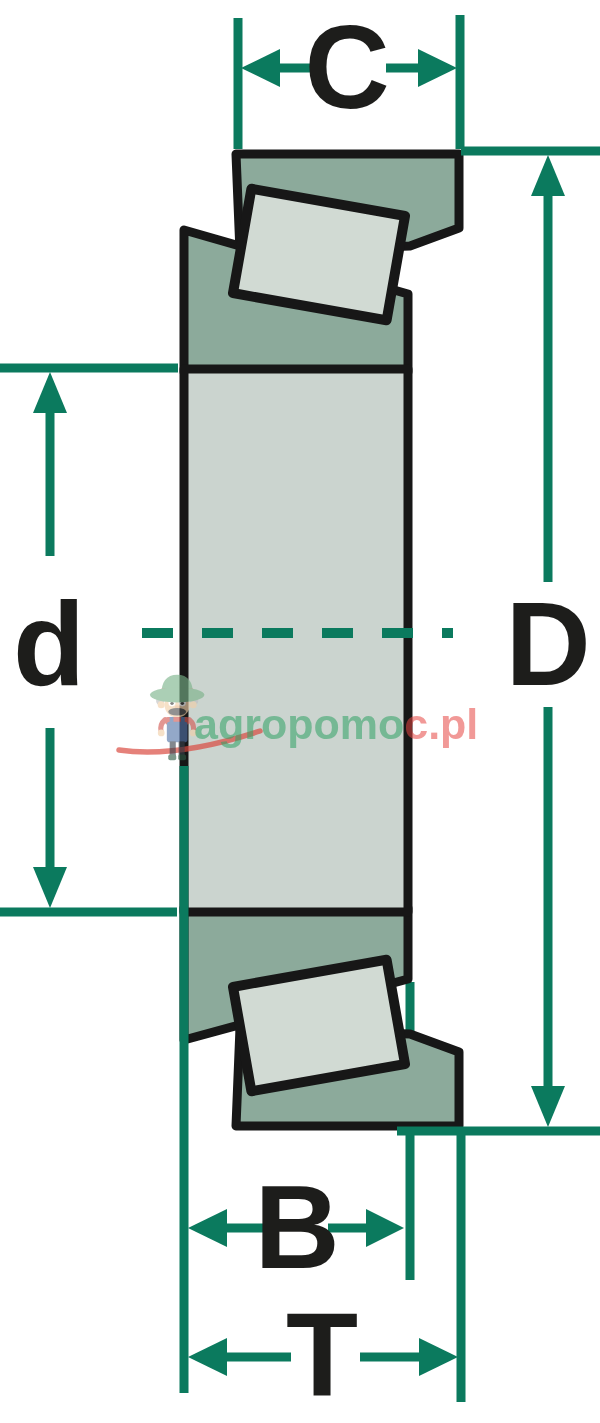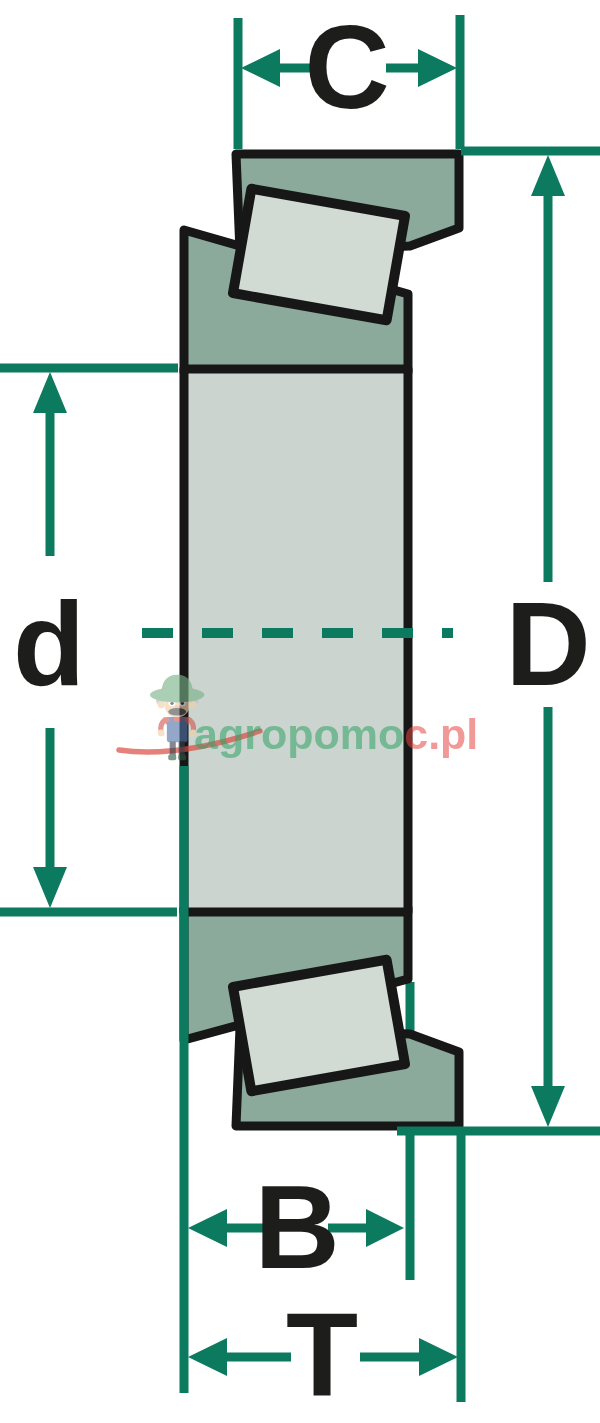--- a/index.html
+++ b/index.html
@@ -21,21 +21,20 @@
     position:absolute;
     transform:translate(-50%,-50%);
     font-size:118px; font-weight:bold; color:#1d1d1b;
     line-height:1; white-space:nowrap;
   }
   #watermark { position:absolute; left:0; top:0; width:600px; height:1423px; pointer-events:none; }
   #wm-text {
     position:absolute; left:194px; top:703px;
     font-size:43px; font-weight:bold; line-height:1; white-space:nowrap;
     letter-spacing:0px;
-    margin-top:10px;
   }
   #wm-text .wm-green { color:rgba(48,160,100,0.55); }
   #wm-text .wm-red   { color:rgba(230,70,65,0.55); }
   #mascot { position:absolute; left:149px; top:664px; opacity:0.62; }
   #swoosh { position:absolute; left:110px; top:722px; opacity:0.8; }
 </style>
 </head>
 <body>
 
 <div id="figure">

